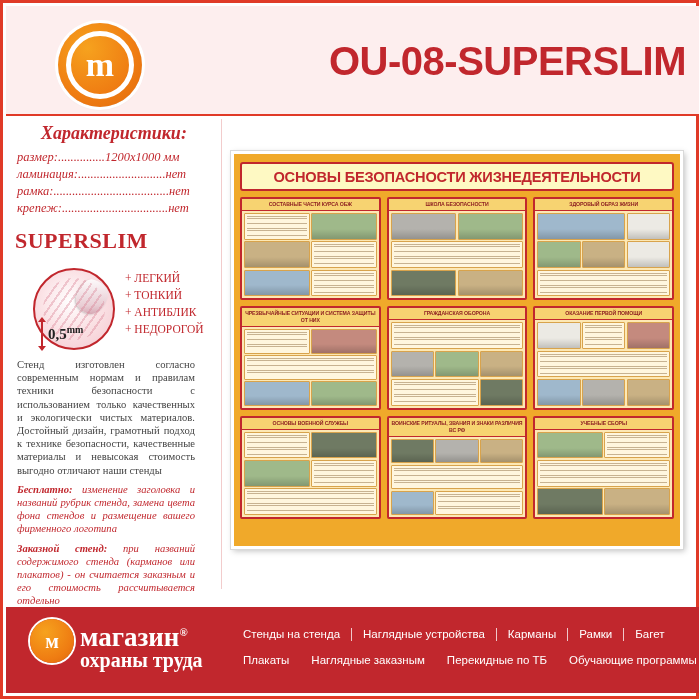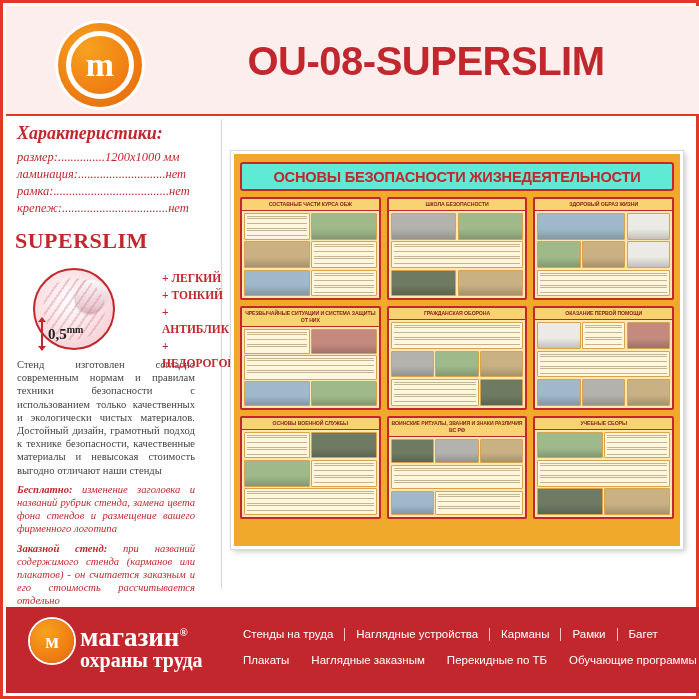--- a/index.html
+++ b/index.html
@@ -34,34 +34,35 @@
   }
   .logo-inner{
     width:58px;height:58px;border-radius:50%;
     border:5px solid #ffffff;
     display:flex;align-items:center;justify-content:center;
     color:#ffffff;font-family:"Liberation Serif",serif;font-weight:bold;font-size:34px;
     line-height:1;
   }
   .header-title{
     position:absolute;left:160px;top:33px;width:520px;
-    text-align:center;
+    text-align:right;
     font-family:"Liberation Sans", sans-serif;
     font-weight:bold;
     font-size:40px;
     letter-spacing:-0.5px;
     color:#c1272d;
   }
   
   .left-col{
     position:absolute;left:12px;top:120px;width:196px;
   }
   .char-title{
     font-style:italic;font-weight:bold;font-size:18px;color:#c1272d;
     margin:0 0 6px 2px;
+    text-align:center;
   }
   .char-line{
     font-style:italic;font-size:12.5px;color:#c1272d;
     margin:0 0 2px 2px;white-space:nowrap;
   }
   .superslim{
     font-weight:bold;font-size:22px;color:#c1272d;
     margin:12px 0 14px 0;letter-spacing:.5px;
   }
   
@@ -94,41 +95,40 @@
     content:"";position:absolute;left:-3px;width:0;height:0;
     border-left:4px solid transparent;border-right:4px solid transparent;
   }
   .arrow-v:before{top:-5px;border-bottom:5px solid #c1272d;}
   .arrow-v:after{bottom:-5px;border-top:5px solid #c1272d;}
   .mm-label{
     position:absolute;left:33px;top:56px;font-size:15px;font-weight:bold;color:#222;
   }
   .mm-label sup{font-size:10px;}
   .bullets{
-    position:absolute;left:110px;top:2px;font-size:11.5px;font-weight:bold;color:#c1272d;
+    position:absolute;left:110px;top:2px;font-size:11.5px;font-weight:normal;color:#c1272d;
     line-height:17px;
-    margin-left:37px;
   }
   .body-text{
     font-size:10.6px;color:#c1272d;line-height:13.2px;font-style:italic;
     margin:6px 16px 0 2px;text-align:justify;
   }
   .body-text.plain{font-style:normal;color:#444;}
   .body-text b{font-weight:bold;}
   
   .poster{
     position:absolute;left:228px;top:148px;width:452px;height:398px;
     background:#f0a92a;
     border:3px solid #ffffff;
     box-shadow:0 0 0 1px #d9d9d9, 2px 2px 6px rgba(0,0,0,.25);
     box-sizing:border-box;
   }
   .poster-title{
     margin:8px 6px 0 6px;
-    background:#5eead4;
+    background:#fef9c3;
     border:2px solid #c1272d;
     border-radius:3px;
     text-align:center;
     font-family:"Liberation Sans", sans-serif;
     font-weight:bold;
     font-size:14.6px;
     color:#c1272d;
     padding:5px 2px 4px 2px;
     letter-spacing:-0.2px;
   }
@@ -386,21 +386,21 @@
     <div class="shop-logo">
       <div class="shop-badge">
           <span>м</span>
         </div>
       <div class="shop-name"><span>магазин</span><sup>®</sup></div>
       <div class="shop-sub">охраны труда</div>
     </div>
 
     <div class="menu">
       <div class="menu-row">
-        <div class="item">Стенды на труда</div>
+        <div class="item">Стенды на стенда</div>
         <div class="sep"></div>
         <div class="item">Наглядные устройства</div>
         <div class="sep"></div>
         <div class="item">Карманы</div>
         <div class="sep"></div>
         <div class="item">Рамки</div>
         <div class="sep"></div>
         <div class="item">Багет</div>
       </div>
       <div class="menu-row">

